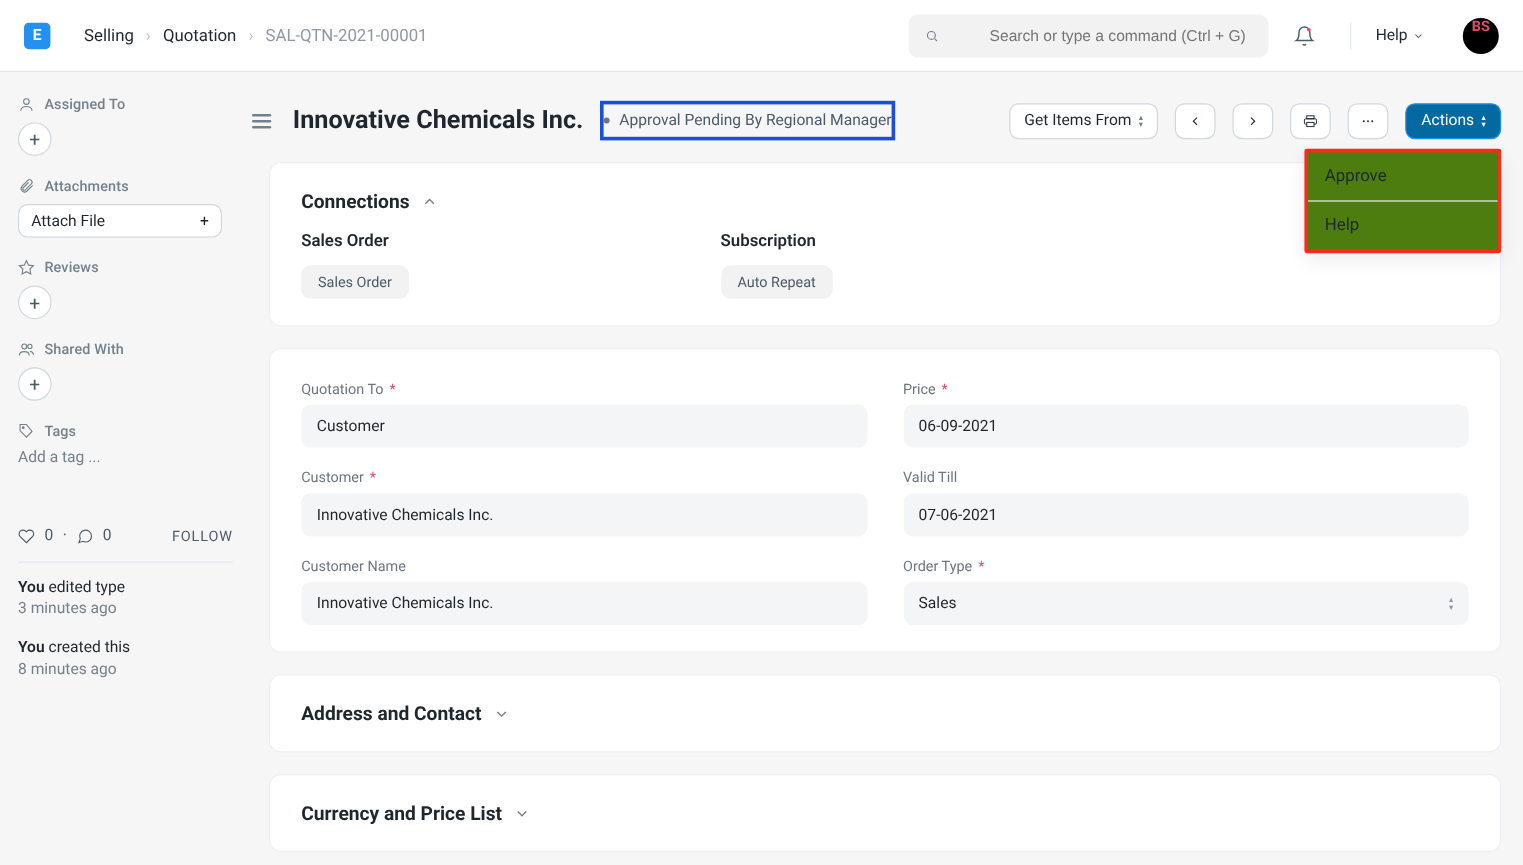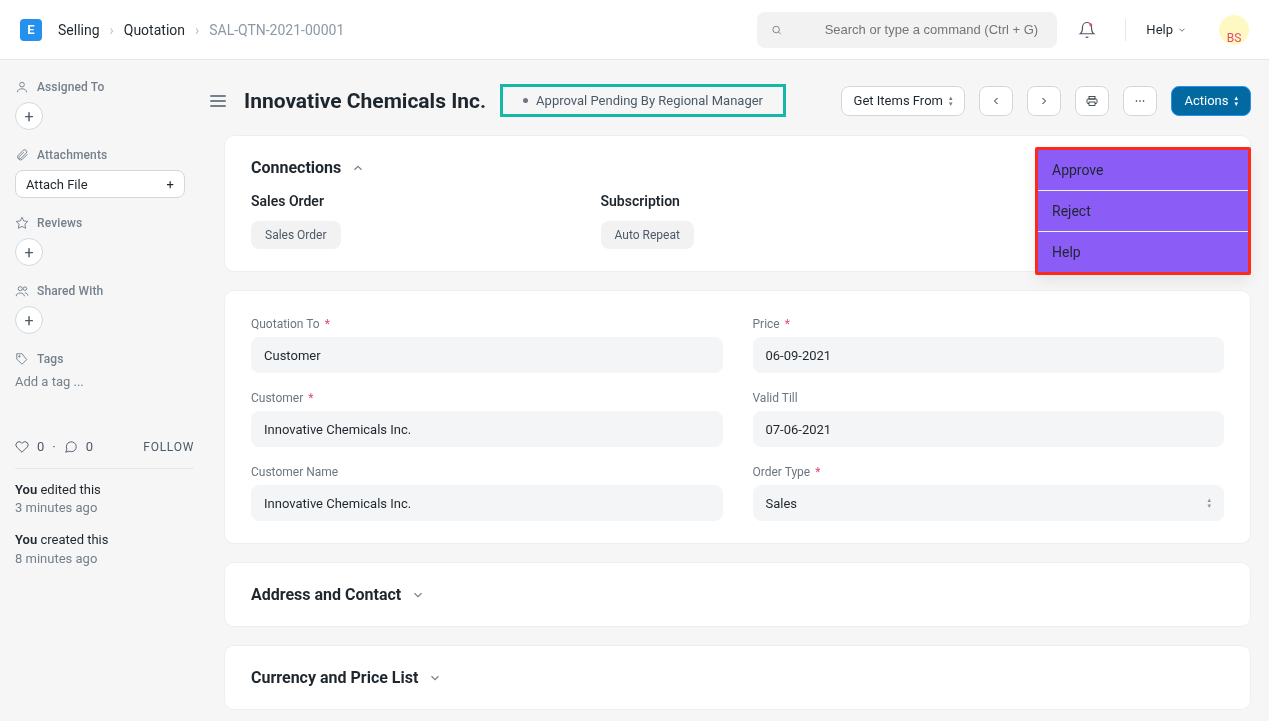--- a/index.html
+++ b/index.html
@@ -21,41 +21,41 @@
   padding: 0 20px 0 20px;
   gap: 12px;
 }
 .logo {
   width: 22px; height: 22px;
   background: #2490ef;
   border-radius: 4px;
   display:flex;align-items:center;justify-content:center;
   color:#fff; font-weight:700; font-size:13px;
 }
-.breadcrumb { display: flex; align-items: flex-end; gap: 10px; font-size: 14px; margin-left:4px;}
+.breadcrumb { display: flex; align-items: flex-end; gap: 10px; font-size: 14px; margin-left:16px;}
 .breadcrumb a { color: #1f272e; text-decoration: none; cursor: pointer; }
 .breadcrumb .disabled { color: #8d99a6; cursor: default;}
 .breadcrumb .sep { color: #b8c2cc; font-size: 14px;}
 .nav-spacer { flex: 1; }
 .searchbar {
   width: 300px; height: 36px;
   background: #f2f2f3;
   border-radius: 8px;
   display: flex; align-items: center; gap:10px;
   padding: 0 14px; color:#74808b;
 }
 .searchbar input {
   border:none; background:transparent; outline:none; font-size:13px; width:100%; color:#74808b;margin-left:32px;
 }
 .navicon { width:36px;height:36px;display:flex;align-items:center;justify-content:center;cursor:pointer;color:#4c5a67;}
 .help-link { display:flex;align-items:center;gap:4px;cursor:pointer;color:#1f272e;font-size:13px;}
 .avatar {
   width:30px;height:30px;border-radius:50%;
-  background:#fef9c3;color:#e24b6b;
-  display:flex;align-items:flex-end;justify-content:center;font-size:12px;font-weight:400;
+  background:#000000;color:#e24b6b;
+  display:flex;align-items:flex-start;justify-content:center;font-size:12px;font-weight:700;
 }
 .vdiv{width:1px;height:22px;background:#e3e8ed;margin:0 8px;}
 
 .page {
   display: flex;
   height: calc(100% - 60px);
 }
 .sidebar {
   width: 210px;
   padding: 20px 15px;
@@ -94,47 +94,46 @@
   padding: 18px 18px 0 0;
   overflow-y:auto;
 }
 .page-head{
   display:flex;align-items:center;gap:14px;padding:6px 0 18px 0;
 }
 .hamb{display:flex;flex-direction:column;gap:3px;margin-right:4px;cursor:pointer;}
 .hamb span{width:16px;height:2px;background:#74808b;border-radius:1px;}
 .title{font-size:21px;font-weight:700;color:#1f272e;}
 .status-badge{
-  border:3px solid #14b8a6;
-  padding:6px 20px;
+  border:3px solid #1d4ed8;
+  padding:6px 0;
   font-size:13px;color:#4c5a67;
   display:flex;align-items:center;gap:8px;
   position:relative;
 }
 .status-badge::before{
   content:""; width:5px;height:5px;border-radius:50%;background:#6c7680;display:inline-block;
 }
 .head-spacer{flex:1;}
 .btn{
   height:30px;border:1px solid #d1d8dd;border-radius:8px;background:#fff;
   display:inline-flex;align-items:center;gap:6px;padding:0 12px;font-size:13px;
   color:#1f272e;cursor:pointer;
 }
 .btn svg{width:12px;height:12px;}
 .btn.iconbtn{width:34px;padding:0;justify-content:center;}
 .btn.primary{background:#0369a1;border-color:#2490ef;color:#fff;}
 .selector-caret{display:flex;flex-direction:column;font-size:7px;line-height:6px;color:#74808b;}
 .btn.primary .selector-caret{color:#fff;}
 
 .dropdown{
-  position:absolute;top:38px;right:0;width:216px;
-  background:#8b5cf6;border:3px solid #fb2a1b;border-radius:2px;
+  position:absolute;top:38px;right:0;width:164px;
+  background:#4d7c0f;border:3px solid #fb2a1b;border-radius:2px;
   box-shadow:0 6px 16px rgba(0,0,0,0.07);
   z-index:50;
-  margin-top:23px;
 }
 .dropdown-item{
   padding:12px 14px;font-size:14px;color:#1f272e;cursor:pointer;border-top:1px solid #eef1f4;
   text-align:left;
 }
 .dropdown-item:first-child{border-top:none;}
 .actions-wrap{position:relative;}
 
 .card{
   background:#fff;border:1px solid #ebeff3;border-radius:10px;
@@ -273,21 +272,21 @@
           <svg width="14" height="14" viewBox="0 0 24 24" fill="none" stroke="#4c5a67" stroke-width="1.6">
               <path d="M21 11.5a8.38 8.38 0 01-8.5 8.5 8.5 8.5 0 01-4-.95L3 21l1.95-5.5A8.5 8.5 0 1121 11.5z"></path>
             </svg>
           <span>0</span>
         </div>
         <span class="follow">FOLLOW</span>
       </div>
       <div class="sb-divider"></div>
       <div class="timeline-item">
         <span class="who">You</span>
-        <span>edited this</span>
+        <span>edited type</span>
         <span class="ago">3 minutes ago</span>
       </div>
       <div class="timeline-item">
         <span class="who">You</span>
         <span>created this</span>
         <span class="ago">8 minutes ago</span>
       </div>
     </div>
   </div>
 
@@ -332,21 +331,20 @@
             <circle cx="19" cy="12" r="1.6"></circle>
           </svg>
       </div>
       <div class="actions-wrap">
         <div class="btn primary">
           <span>Actions</span>
           <span class="selector-caret">▴<br>▾</span>
         </div>
         <div class="dropdown">
           <div class="dropdown-item">Approve</div>
-          <div class="dropdown-item">Reject</div>
           <div class="dropdown-item">Help</div>
         </div>
       </div>
     </div>
 
     <div class="card">
       <h2>
         <span>Connections</span>
         <svg class="chev" width="14" height="14" viewBox="0 0 24 24" fill="none" stroke="#74808b" stroke-width="2">
             <polyline points="18 15 12 9 6 15"></polyline>

